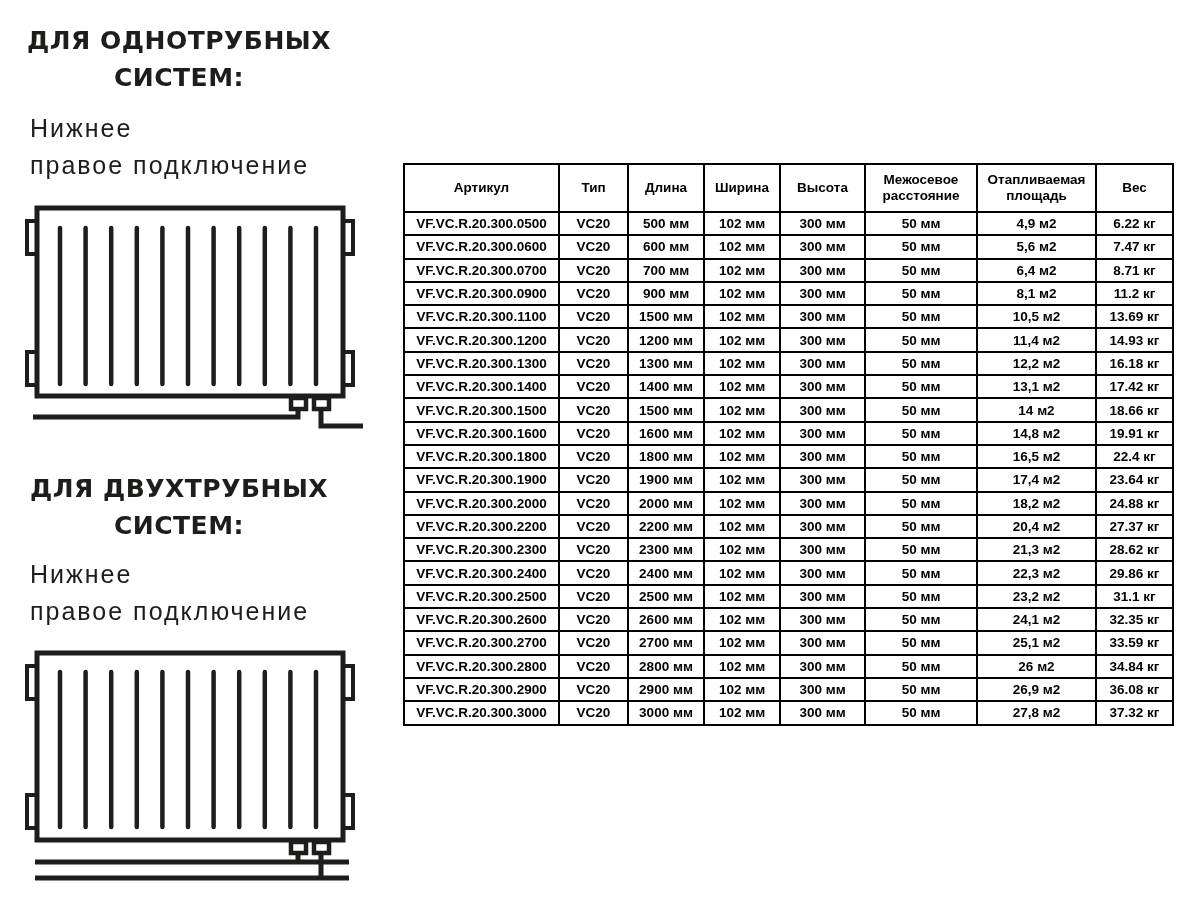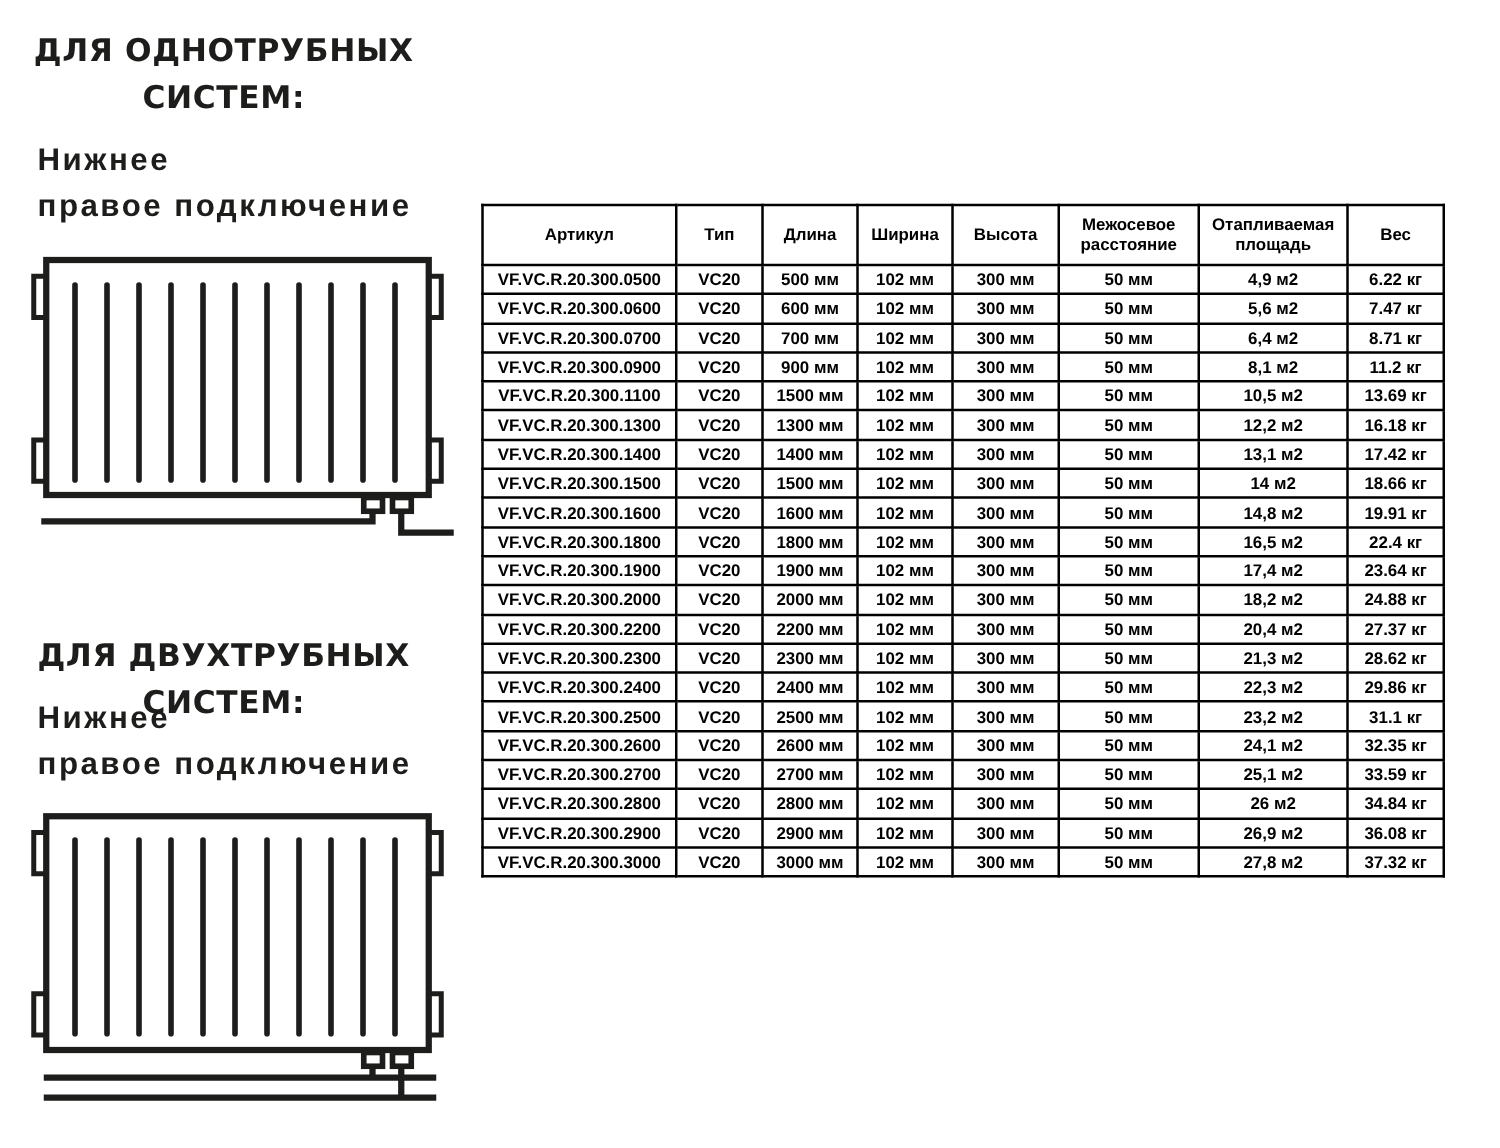--- a/index.html
+++ b/index.html
@@ -22,38 +22,38 @@
     font-size:25px;
     line-height:37px;
     letter-spacing:0.5px;
     color:#1d1d1b;
   }
   .section-title span { display:block; }
   .section-subtitle {
     position:absolute;
     left:30px;
     font-family:"Liberation Sans", sans-serif;
-    font-weight:700;
+    font-weight:400;
     font-size:25px;
     line-height:37px;
     letter-spacing:2px;
     color:#1d1d1b;
   }
   .section-subtitle span { display:block; }
   #title-1 { top:22px; }
   #subtitle-1 { top:110px; }
-  #title-2 { top:470px;margin-top:36px; }
+  #title-2 { top:470px; }
   #subtitle-2 { top:556px; }
   .diagram { position:absolute; }
   #diagram-1 { left:18px; top:196px; }
   #diagram-2 { left:18px; top:641px; }
 
   .spec-table {
     position:absolute;
-    left:385px; top:163px;
+    left:403px; top:163px;
     border-collapse:collapse;
     table-layout:fixed;
     width:769px;
     background:#ffffff;
   }
   .spec-table th, .spec-table td {
     border:2px solid #000000;
     text-align:center;
     vertical-align:middle;
     font-weight:700;
@@ -228,20 +228,30 @@
           <td>VF.VC.R.20.300.1100</td>
           <td>VC20</td>
           <td>1500 мм</td>
           <td>102 мм</td>
           <td>300 мм</td>
           <td>50 мм</td>
           <td>10,5 м2</td>
           <td>13.69 кг</td>
         </tr>
         <tr>
+          <td>VF.VC.R.20.300.1200</td>
+          <td>VC20</td>
+          <td>1200 мм</td>
+          <td>102 мм</td>
+          <td>300 мм</td>
+          <td>50 мм</td>
+          <td>11,4 м2</td>
+          <td>14.93 кг</td>
+        </tr>
+        <tr>
           <td>VF.VC.R.20.300.1300</td>
           <td>VC20</td>
           <td>1300 мм</td>
           <td>102 мм</td>
           <td>300 мм</td>
           <td>50 мм</td>
           <td>12,2 м2</td>
           <td>16.18 кг</td>
         </tr>
         <tr>

